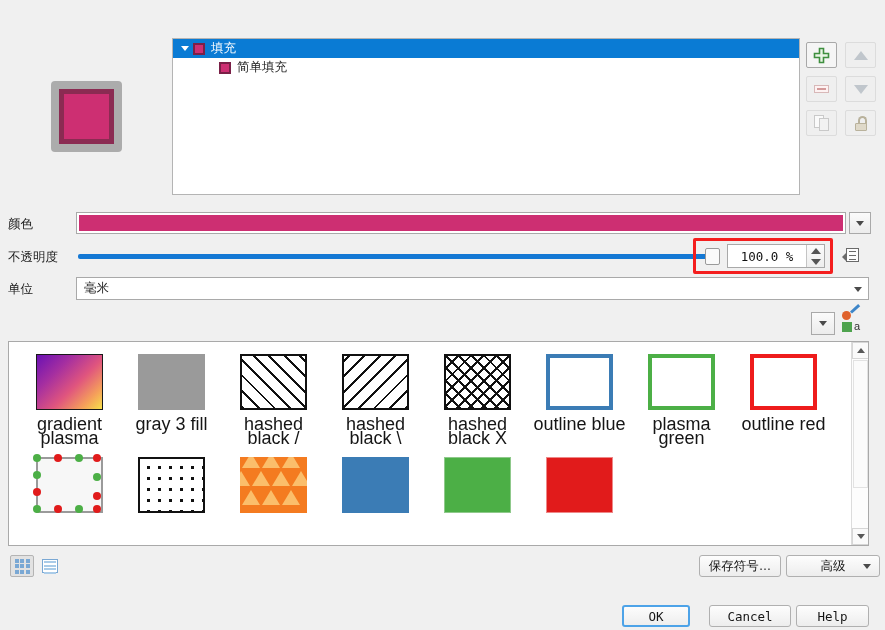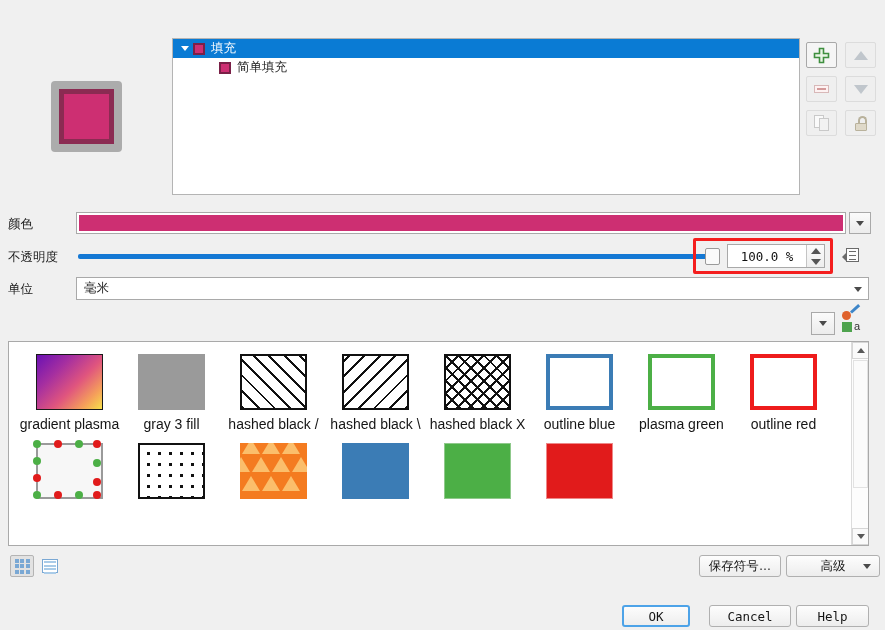--- a/index.html
+++ b/index.html
@@ -169,21 +169,21 @@
   
   .gridbox {
     position: absolute; left: 8px; top: 341px; width: 861px; height: 205px;
     background: #ffffff; border: 1px solid #a9a9a9; overflow: hidden;
   }
   .grid-inner { position: absolute; left: 0; top: 0; right: 18px; bottom: 0; padding: 8px 0 0 10px; }
   .cell {
     float: left; width: 101px; margin-right: 1px; text-align: center;
   }
   .cell .thumb { width: 67px; height: 56px; margin: 4px auto 0 auto; }
-  .cell .cap { margin-top: 7px; font-size: 14px; line-height: 14px; color: #151515; }
+  .cell .cap { margin-top: 7px; font-size: 18px; line-height: 14px; color: #151515; }
 
   .t-grad { background: linear-gradient(135deg,#6a11b3 0%,#a52fa0 30%,#e0557e 58%,#f5a05a 82%,#f7e04a 100%); border: 1.5px solid #191919; }
   .t-gray { background: #9a9a9a; }
   .t-hatch-f { background-color:#fff; border:2.5px solid #111;
      background-image: repeating-linear-gradient(45deg, #111 0 2px, transparent 2px 11px); }
   .t-hatch-b { background-color:#fff; border:2.5px solid #111;
      background-image: repeating-linear-gradient(-45deg, #111 0 2px, transparent 2px 11px); }
   .t-hatch-x { background-color:#fff; border:2.5px solid #111;
      background-image: repeating-linear-gradient(45deg, #111 0 2px, transparent 2px 9px),
                        repeating-linear-gradient(-45deg, #111 0 2px, transparent 2px 9px); }

